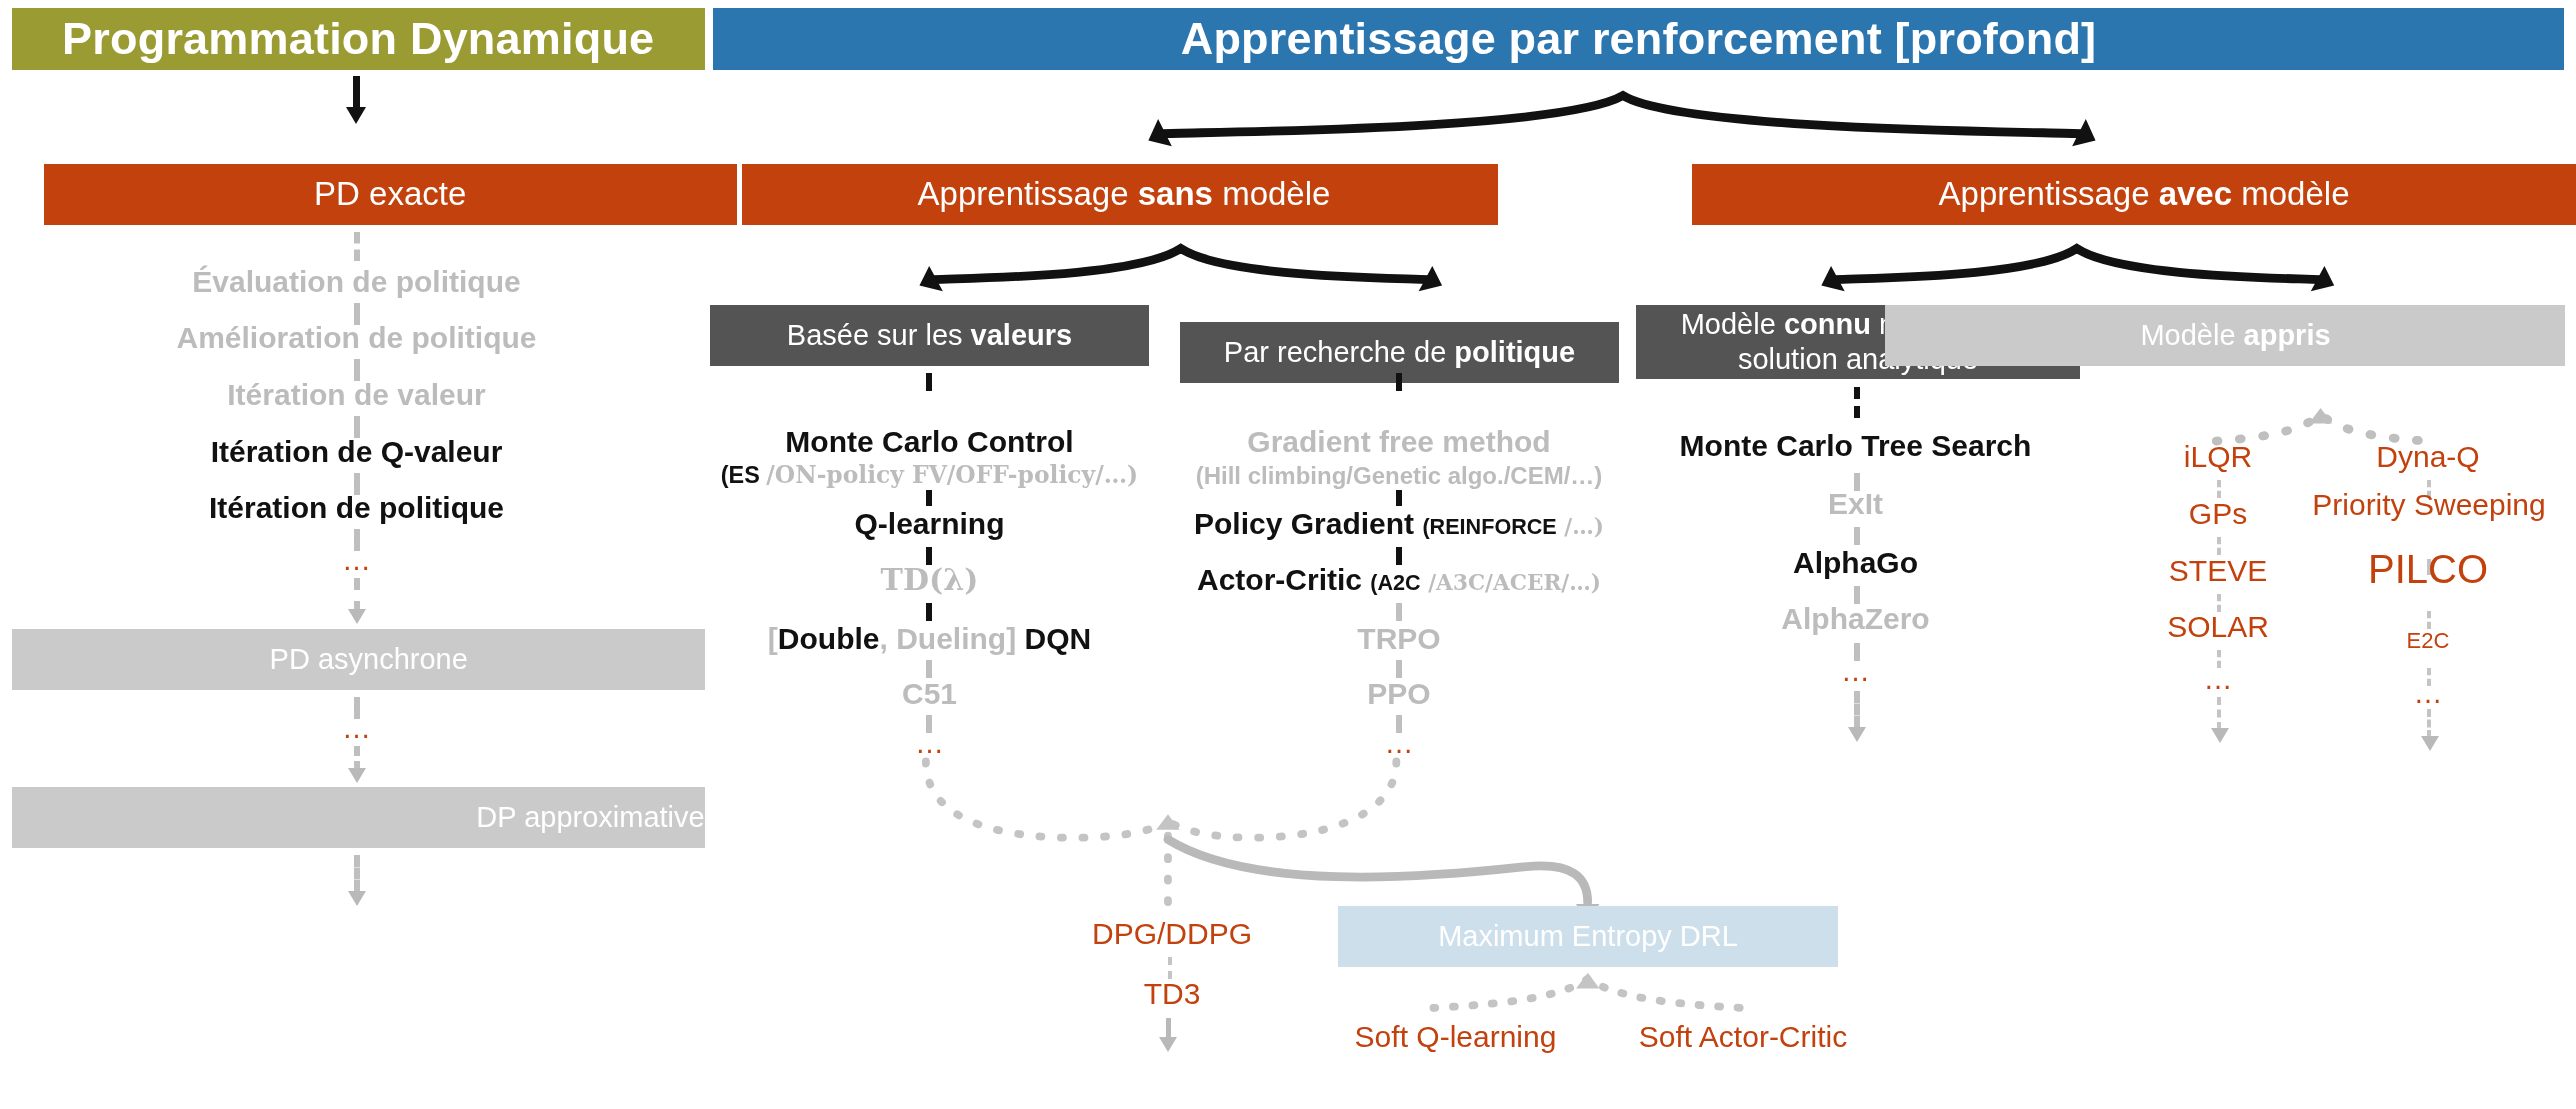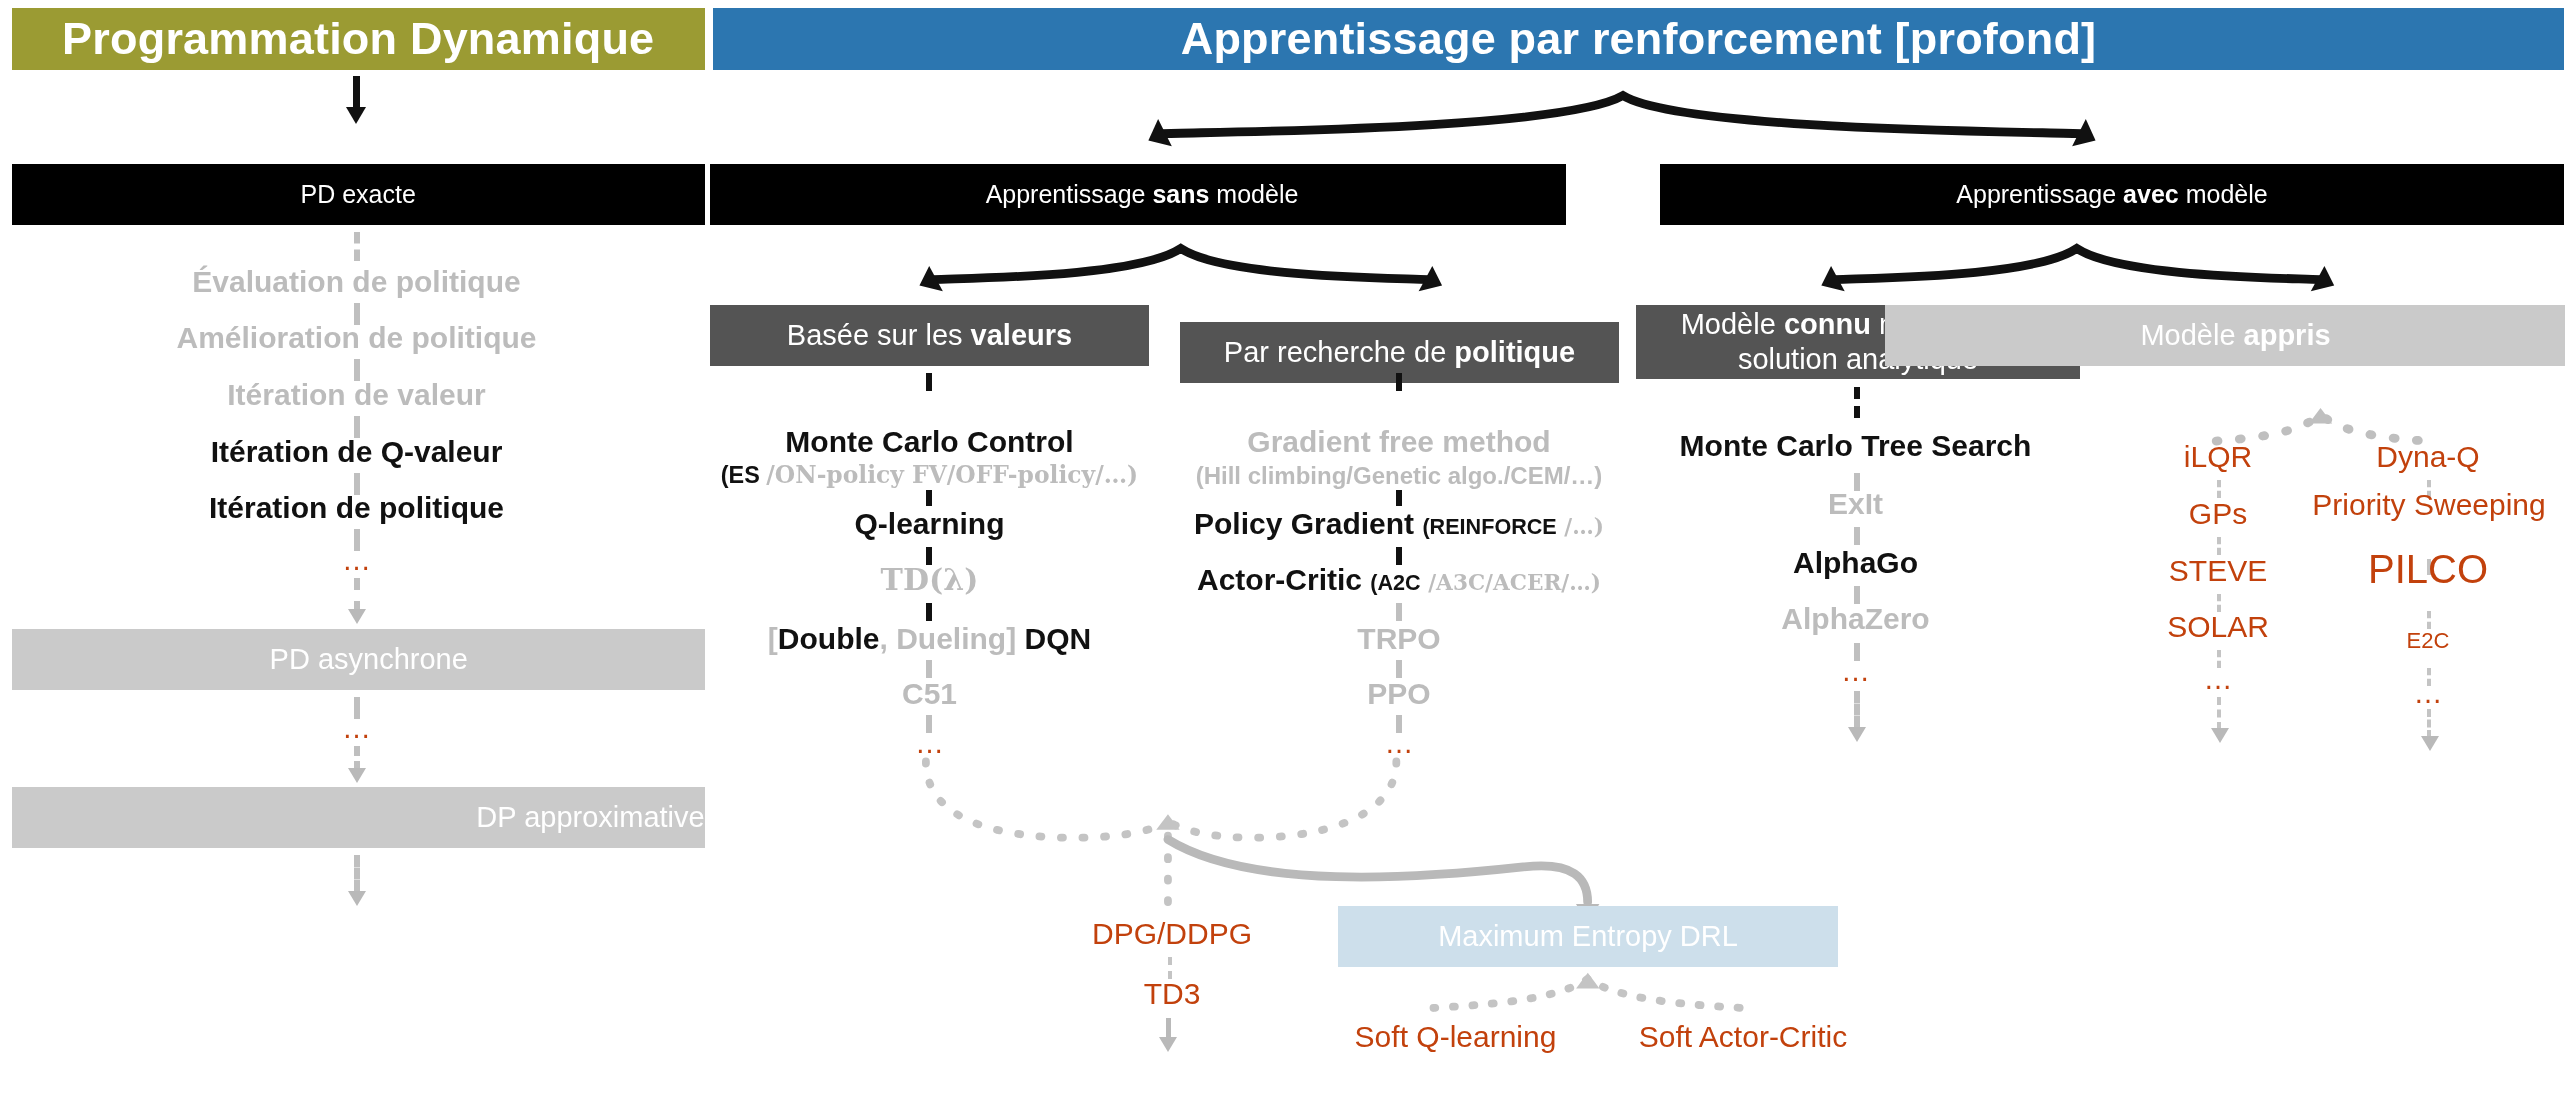--- a/index.html
+++ b/index.html
@@ -16,21 +16,21 @@
     color:#ffffff;font-weight:bold;letter-spacing:0.2px;
   }
   .banner-left{background:#9b9b33;font-size:45px;}
   .banner-right{background:#2c76b0;font-size:45px;}
 
   
   .box{
     display:flex;align-items:center;justify-content:center;
     text-align:center;color:#ffffff;line-height:1.22;
   }
-  .box-dark{background:#000000;font-size:25px;}
+  .box-dark{background:#c2410c;font-size:33px;margin-left:32px;}
   .box-dark2{background:#545454;font-size:29px;}
   .box-grey{background:#cacaca;font-size:29px;color:#ffffff;padding-left:21px;}
   .box-blue{background:#cddfeb;font-size:29px;color:#ffffff;}
   .box b{font-weight:bold;}
 
   
   .lbl{
     text-align:center;white-space:nowrap;line-height:1.05;
   }
   .lbl.blk{color:#111111;font-weight:bold;}
@@ -110,21 +110,21 @@
 <div class="abs vdash grey" style="left:354px;top:746px;height:25.4px;"></div>
 <div class="abs arrowhead-grey" style="left:348px;top:768px;"></div>
 
 <div class="abs box box-grey" style="left:11.7px;top:787px;width:693px;height:61px;justify-content:flex-end;">
   <span>DP approximative</span>
 </div>
 
 <div class="abs vdash grey" style="left:354px;top:855px;height:37px;"></div>
 <div class="abs arrowhead-grey" style="left:348px;top:891px;"></div>
 
-<div class="abs box box-dark" style="left:710px;top:164px;width:856px;height:61px;padding-left:8px;">
+<div class="abs box box-dark" style="left:710px;top:164px;width:756px;height:61px;padding-left:8px;">
   <span>
     <span>Apprentissage </span><b>sans</b><span> modèle</span>
   </span>
 </div>
 
 <svg class="abs" style="left:0;top:227px;width:2576px;height:78px;" viewBox="0 0 2638 80" width="2576" height="78">
   <path d="M 955 54 C 1005 52 1165 51 1209 22 C 1253 51 1413 52 1463 54" fill="none" stroke="#111111" stroke-width="9" stroke-linecap="round"></path>
   <path d="M 951 40 L 965 66 L 941 60 Z" fill="#111111"></path>
   <path d="M 1467 40 L 1453 66 L 1477 60 Z" fill="#111111"></path>
 </svg>

